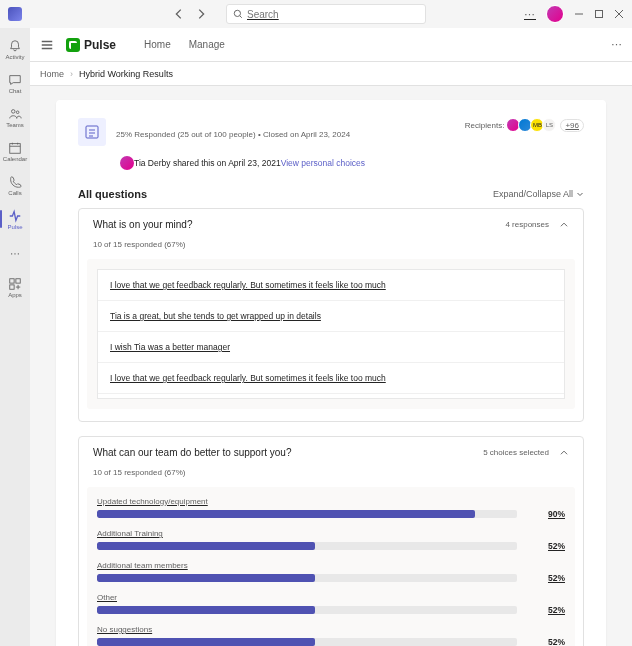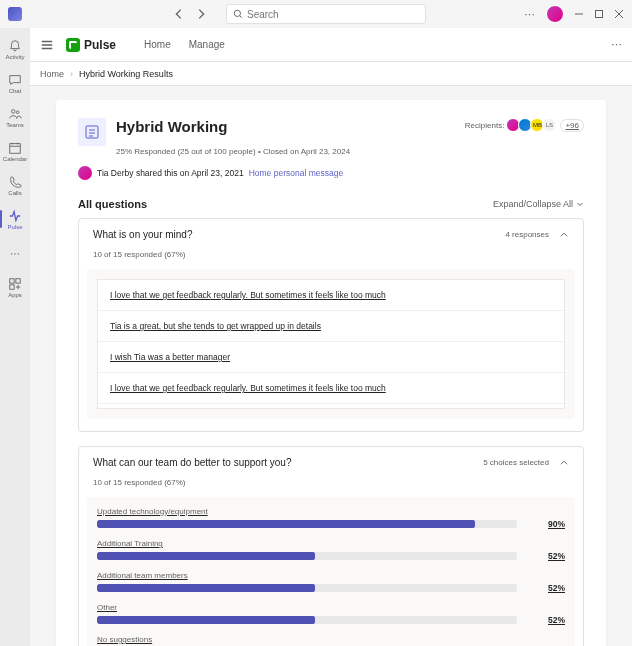--- a/index.html
+++ b/index.html
@@ -1,19 +1,19 @@
 <!DOCTYPE html>
 <html><head>
 <meta charset="utf-8">
 <style>
 * { box-sizing: border-box; margin: 0; padding: 0; font-family: "Segoe UI", -apple-system, sans-serif; }
 body { background: #f5f5f5; font-size: 11px; color: #242424; width: 632px; height: 646px; overflow: hidden; display: flex; flex-direction: column; }
 
 
-.titlebar { height: 28px; background: #f5f5f5; display: flex; align-items: center; padding: 0 8px; gap: 8px; }
+.titlebar { height: 28px; background: #f5f5f5; display: flex; align-items: center; padding: 0 8px; gap: 8px; text-decoration: underline; }
 .titlebar .app-ico { width: 14px; height: 14px; background: linear-gradient(135deg,#4b53bc,#7b83eb); border-radius: 3px; }
 .nav-arrows { display: flex; gap: 4px; margin-left: 140px; }
 .arrow-btn { width: 18px; height: 18px; display: flex; align-items: center; justify-content: center; color: #616161; cursor: pointer; border-radius: 3px; }
 .search-box { flex: 0 0 200px; height: 20px; background: #fff; border: 1px solid #e1e1e1; border-radius: 3px; margin-left: 8px; display: flex; align-items: center; padding: 0 6px; gap: 4px; }
 .search-box input { border: none; outline: none; font-size: 10px; flex: 1; }
 .win-controls { margin-left: auto; display: flex; gap: 10px; align-items: center; }
 .win-controls .dots { color: #616161; letter-spacing: 1px; }
 .avatar0 { width: 18px; height: 18px; border-radius: 50%; background: linear-gradient(135deg,#c239b3,#e3008c); border: 1px solid #fff; }
 .win-btn { width: 10px; height: 10px; display:flex; align-items:center; justify-content:center; color:#616161; cursor:pointer; }
 
@@ -58,21 +58,21 @@
 .survey-meta { font-size: 8px; color: #616161; margin-top: 12px; }
 .recips { margin-left: auto; display: flex; align-items: center; gap: 2px; font-size: 8px; color:#616161; }
 .recips .lbl { margin-right: 4px; }
 .mini-av { width: 14px; height: 14px; border-radius: 50%; border: 1px solid #fff; margin-left: -4px; display:flex; align-items:center; justify-content:center; font-size:6px; color:#fff; }
 .av1 { background: linear-gradient(135deg,#c239b3,#e3008c); }
 .av2 { background: linear-gradient(135deg,#0078d4,#2b88d8); }
 .av3 { background: #fce100; color:#242424; }
 .av4 { background: #f3f2f1; color:#616161; }
 .more-ct { background:#fff; color:#616161; border:1px solid #e1e1e1; border-radius:7px; padding:1px 4px; margin-left:2px;text-decoration:underline; }
 
-.shared-row { display: flex; align-items: center; gap: 5px; margin-top: 10px; font-size: 8.5px; }
+.shared-row { display: flex; align-items: center; margin-top: 10px; font-size: 8.5px; margin-left: 42px; }
 .shared-row .av { width: 14px; height: 14px; border-radius:50%; background: linear-gradient(135deg,#c239b3,#e3008c); }
 .link { color: #5b5fc7; cursor: pointer; }
 
 .section-head { display: flex; align-items: center; margin-top: 18px; margin-bottom: 8px; }
 .section-title { font-size: 11px; font-weight: 600; text-align: center; }
 .expand-all { margin-left: auto; font-size: 9px; color: #616161; cursor: pointer; display:flex; align-items:center; gap:3px; }
 
 
 .qcard { border: 1px solid #e1e1e1; border-radius: 4px; margin-bottom: 14px; overflow: hidden; }
 .qhead { display: flex; align-items: center; padding: 10px 14px; cursor: pointer; }
@@ -224,37 +224,36 @@
       <div class="card main-card">
 
         <div class="survey-head">
           <div class="survey-ico">
             <svg width="16" height="16" viewBox="0 0 16 16">
                 <rect x="2" y="2" width="12" height="12" rx="1" stroke="currentColor" fill="none"></rect>
                 <path d="M5 6h6M5 9h6M5 12h4" stroke="currentColor"></path>
               </svg>
           </div>
           <div>
-            <div class="survey-title">Hybrid Working</div>
             <div class="survey-meta">25% Responded (25 out of 100 people)   •   Closed on April 23, 2024</div>
           </div>
           <div class="recips">
             <span class="lbl">Recipients:</span>
             <div class="mini-av av1"></div>
             <div class="mini-av av2"></div>
             <div class="mini-av av3">MB</div>
             <div class="mini-av av4">LS</div>
             <span class="more-ct">+96</span>
           </div>
         </div>
 
         <div class="shared-row">
           <div class="av"></div>
           <span>Tia Derby shared this on April 23, 2021</span>
-          <span class="link">Home personal message</span>
+          <span class="link">View personal choices</span>
         </div>
 
         <div class="section-head">
           <div class="section-title">All questions</div>
           <div class="expand-all">
             <span>Expand/Collapse All</span>
             <svg width="8" height="8" viewBox="0 0 16 16">
                 <path d="M3 6l5 5 5-5" stroke="currentColor" fill="none" stroke-width="2"></path>
               </svg>
           </div>

